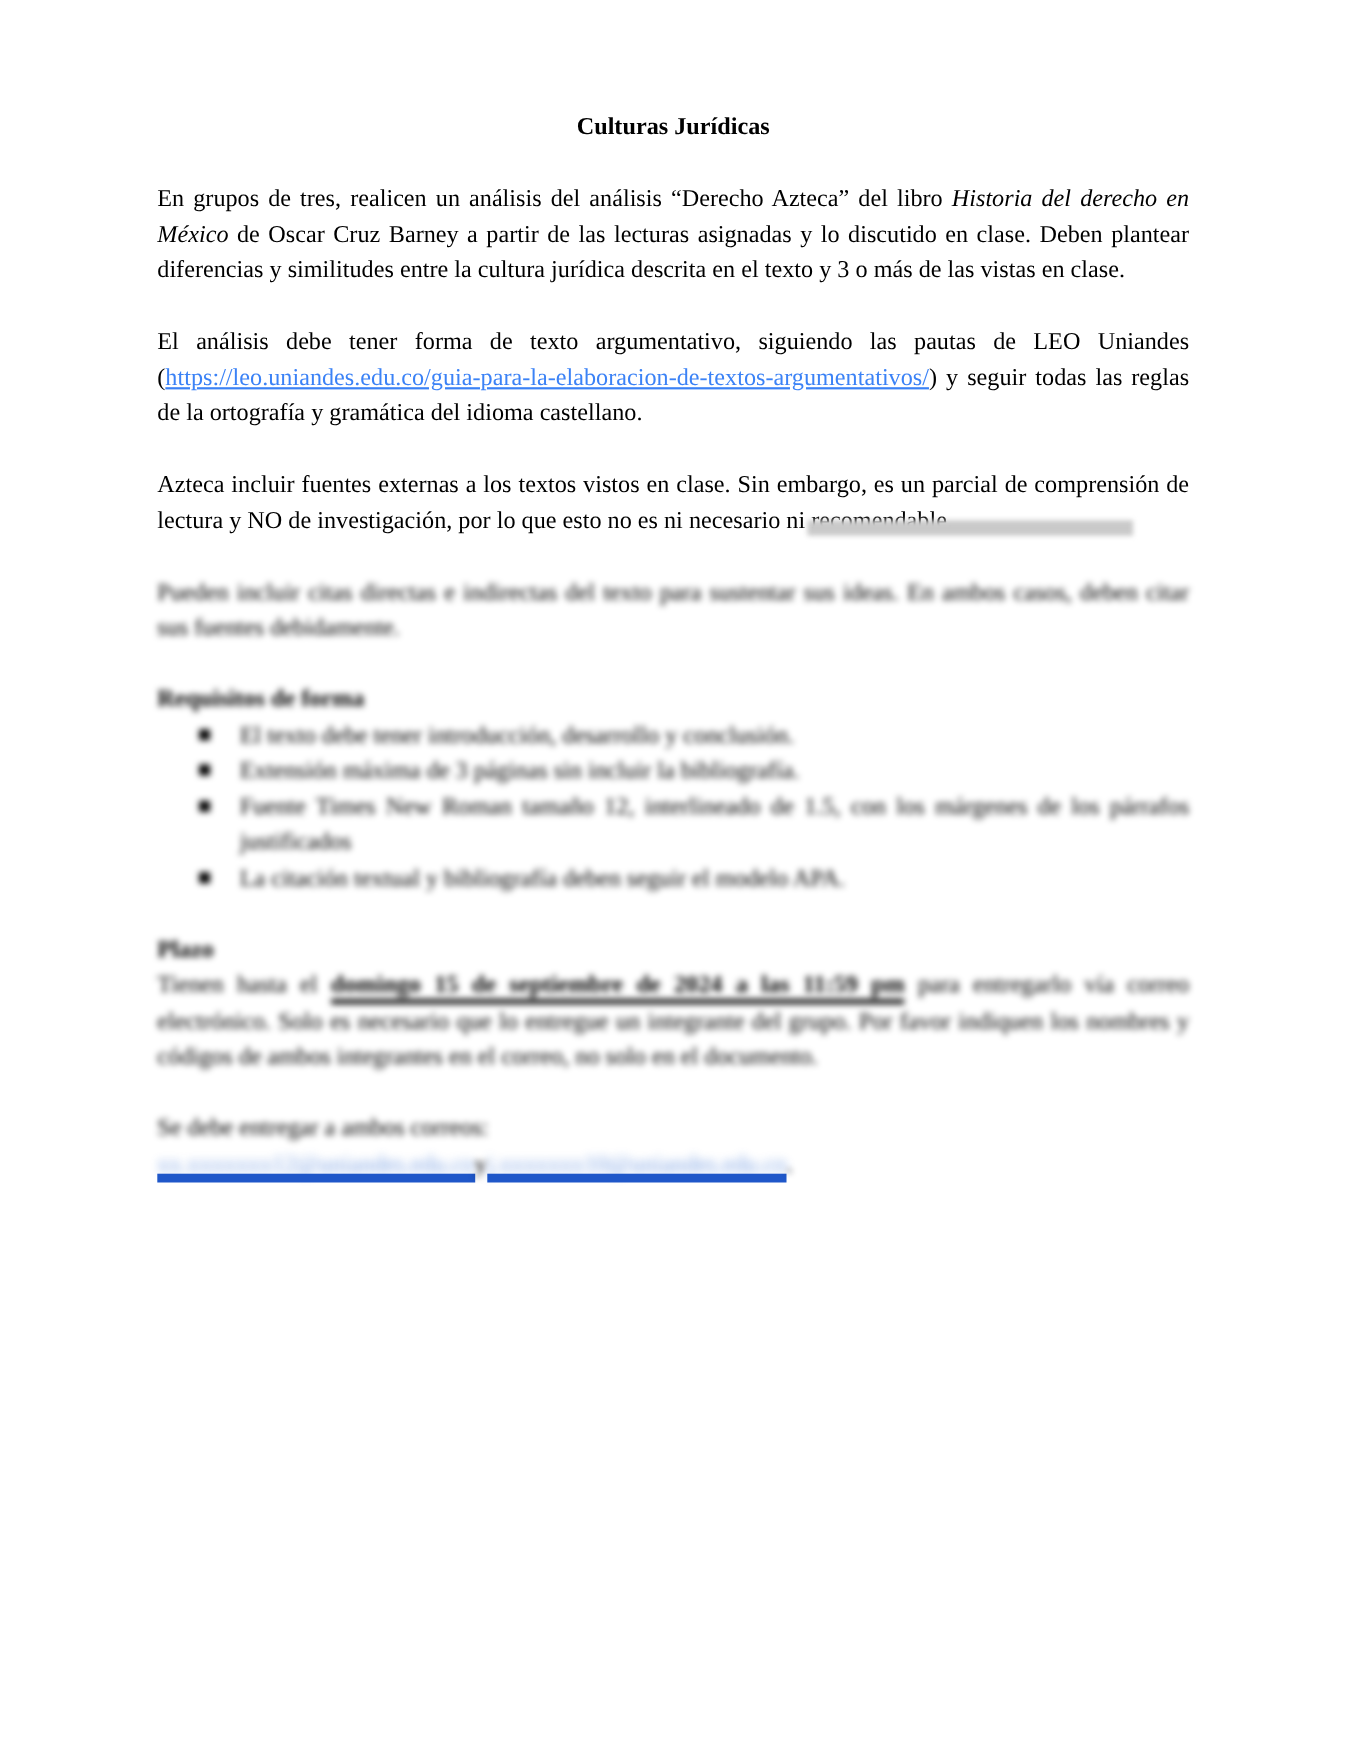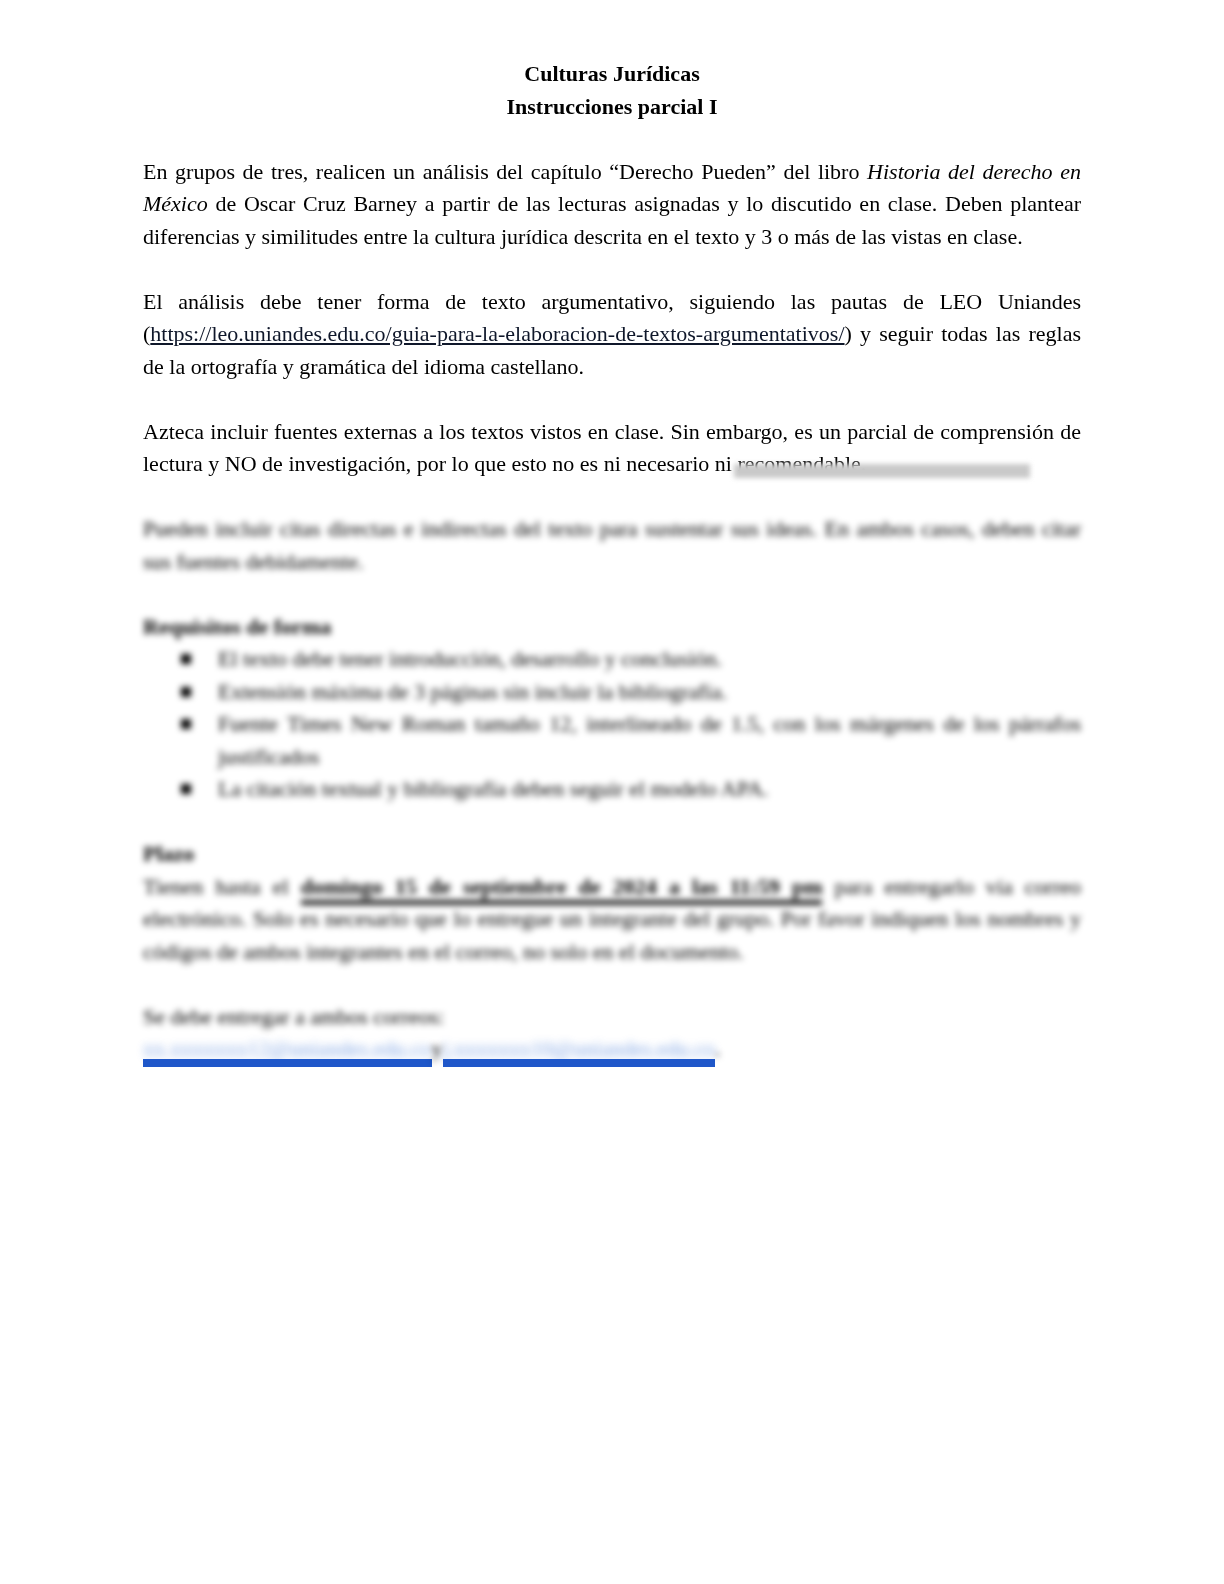--- a/index.html
+++ b/index.html
@@ -7,40 +7,40 @@
     padding: 0;
     background: #ffffff;
   }
   .page {
     position: relative;
     width: 1224px;
     height: 1584px;
     margin: 0 auto;
     background: #ffffff;
     box-sizing: border-box;
-    padding: 58px 143px 0 143px;
+    padding: 99px 143px 0 143px;
     font-family: "Liberation Serif", "DejaVu Serif", serif;
     font-size: 22px;
     line-height: 32.5px;
     color: #000000;
     text-align: justify;
     overflow: hidden;
   }
   .doc-title {
     text-align: center;
     font-weight: bold;
   }
   .para {
     margin: 32.5px 0 0 0;
   }
   .para-tight {
     margin: 0;
   }
   .doc-link {
-    color: #0f172a;
+    color: #3b82f6;
     text-decoration: underline;
     cursor: pointer;
     word-break: normal;
   }
   
   .blur {
     filter: blur(3px);
   }
   .section-heading {
     font-weight: bold;
@@ -111,24 +111,23 @@
     filter: blur(3px);
   }
 </style>
 </head>
 <body>
 
 <div class="page">
 
   <div class="doc-title">
     <div>Culturas Jurídicas</div>
-    <div>Instrucciones parcial I</div>
   </div>
 
-  <p class="para"><span>En grupos de tres, realicen un análisis del capítulo “Derecho Pueden” del libro </span><i>Historia del derecho en México</i><span> de Oscar Cruz Barney a partir de las lecturas asignadas y lo discutido en clase. Deben plantear diferencias y similitudes entre la cultura jurídica descrita en el texto y 3 o más de las vistas en clase.</span></p>
+  <p class="para"><span>En grupos de tres, realicen un análisis del análisis “Derecho Azteca” del libro </span><i>Historia del derecho en México</i><span> de Oscar Cruz Barney a partir de las lecturas asignadas y lo discutido en clase. Deben plantear diferencias y similitudes entre la cultura jurídica descrita en el texto y 3 o más de las vistas en clase.</span></p>
 
   <p class="para"><span>El análisis debe tener forma de texto argumentativo, siguiendo las pautas de LEO Uniandes (</span><a class="doc-link">https://leo.uniandes.edu.co/guia-para-la-elaboracion-de-textos-argumentativos/</a><span>) y seguir todas las reglas de la ortografía y gramática del idioma castellano.</span></p>
 
   <p class="para"><span>Azteca incluir fuentes externas a los textos vistos en clase. Sin embargo, es un parcial de comprensión de lectura y NO de investigación, por lo que esto no es ni necesario ni </span><span class="partial-redact"><span>recomendable.</span><span class="smear"></span></span></p>
 
   <p class="para blur">Pueden incluir citas directas e indirectas del texto para sustentar sus ideas. En ambos casos, deben citar sus fuentes debidamente.</p>
 
   <p class="section-heading blur">Requisitos de forma</p>
 
   <div class="bullet-list blur">

